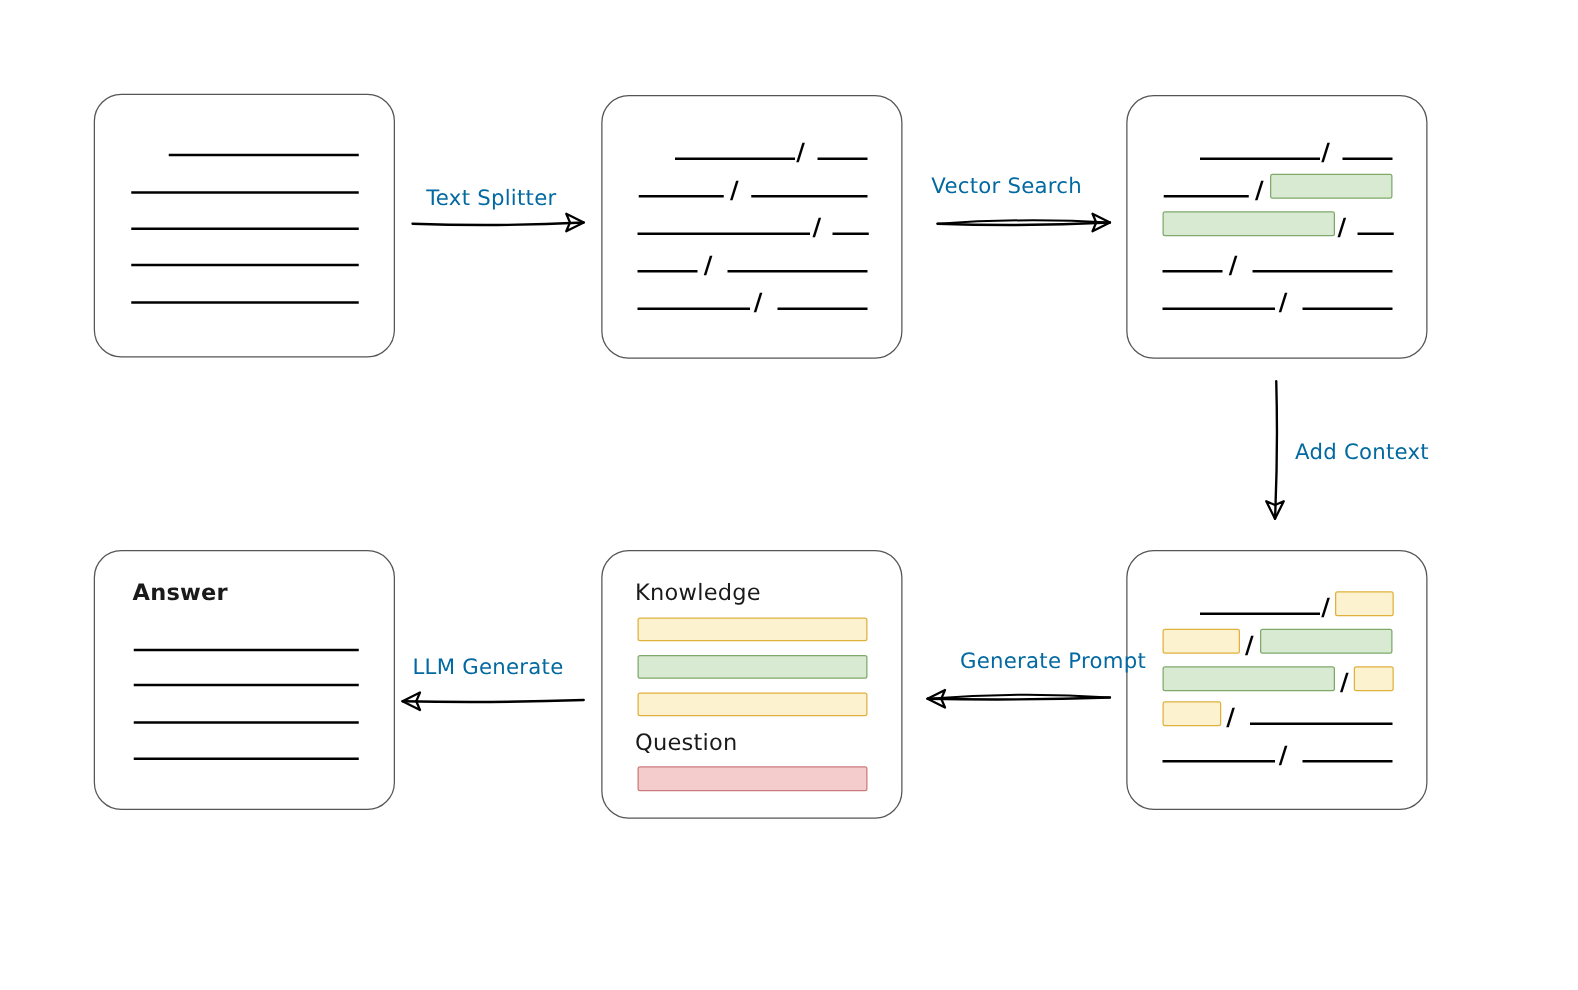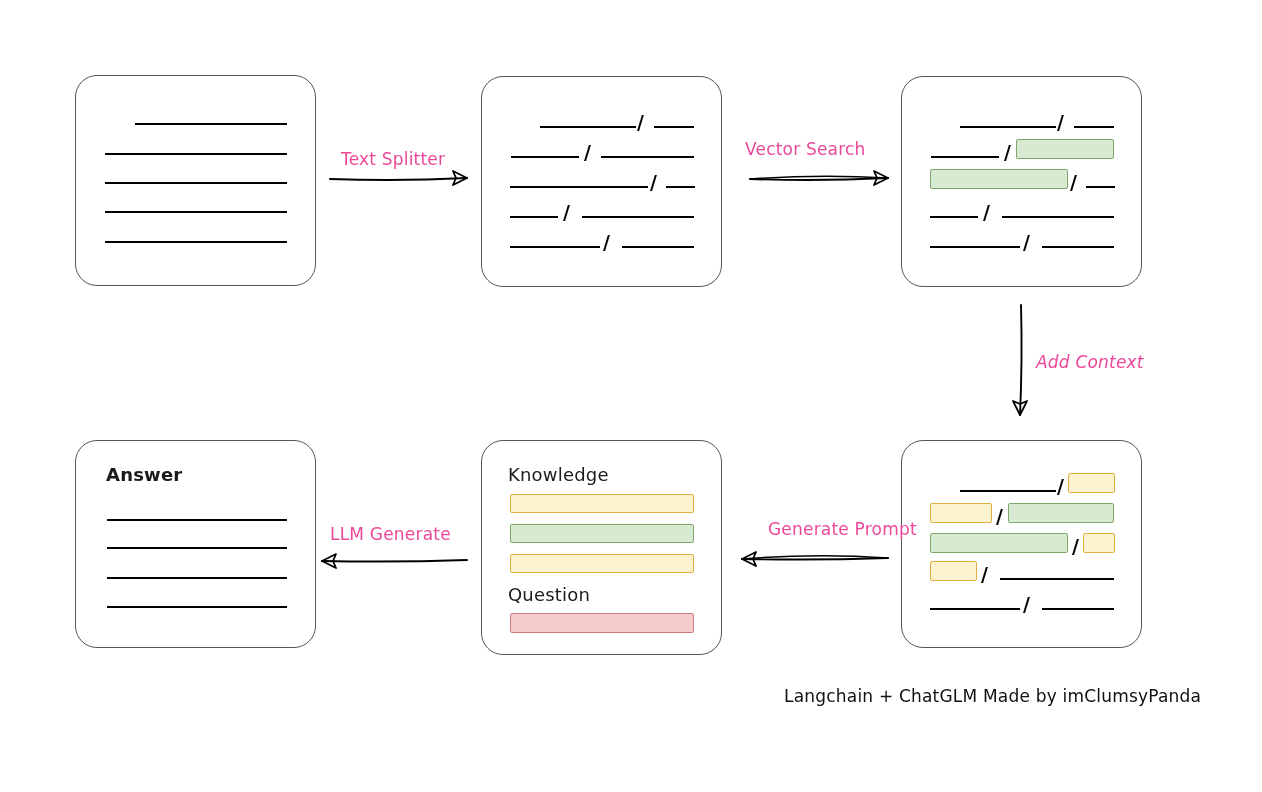--- a/index.html
+++ b/index.html
@@ -62,21 +62,21 @@
   .node-label {
     position: absolute;
     font-size: 18px;
     letter-spacing: 0.2px;
     color: #1a1a1a;
     white-space: nowrap;
   }
   .edge-label {
     position: absolute;
     font-size: 17px;
-    color: #ec4899;
+    color: #0369a1;
     white-space: nowrap;
     letter-spacing: 0.2px;
   }
   .credit {
     position: absolute;
     font-size: 17px;
     color: #111111;
     white-space: nowrap;
     letter-spacing: 0.2px;
   }
@@ -181,18 +181,17 @@
       <div class="node" style="left: 75px; top: 440px; width: 241px; height: 208px;"></div>
       <div class="node-label" style="left: 106px; top: 464px; font-weight: bold;">Answer</div>
       <div class="doc-line" style="left: 107px; top: 519px; width: 180px;"></div>
       <div class="doc-line" style="left: 107px; top: 547px; width: 180px;"></div>
       <div class="doc-line" style="left: 107px; top: 577px; width: 180px;"></div>
       <div class="doc-line" style="left: 107px; top: 606px; width: 180px;"></div>
     </div>
   <div id="labels-layer">
       <div class="edge-label" style="left: 341px; top: 149px;">Text Splitter</div>
       <div class="edge-label" style="left: 745px; top: 139px;">Vector Search</div>
-      <div class="edge-label" style="left: 1036px; top: 352px; font-style: italic;">Add Context</div>
+      <div class="edge-label" style="left: 1036px; top: 352px;">Add Context</div>
       <div class="edge-label" style="left: 740px; top: 519px; margin-left: 28px;">Generate Prompt</div>
       <div class="edge-label" style="left: 330px; top: 524px;">LLM Generate</div>
     </div>
-  <div class="credit" id="credit-text" style="left: 784px; top: 686px;">Langchain + ChatGLM Made by imClumsyPanda</div>
 </div>
 
 </body></html>

